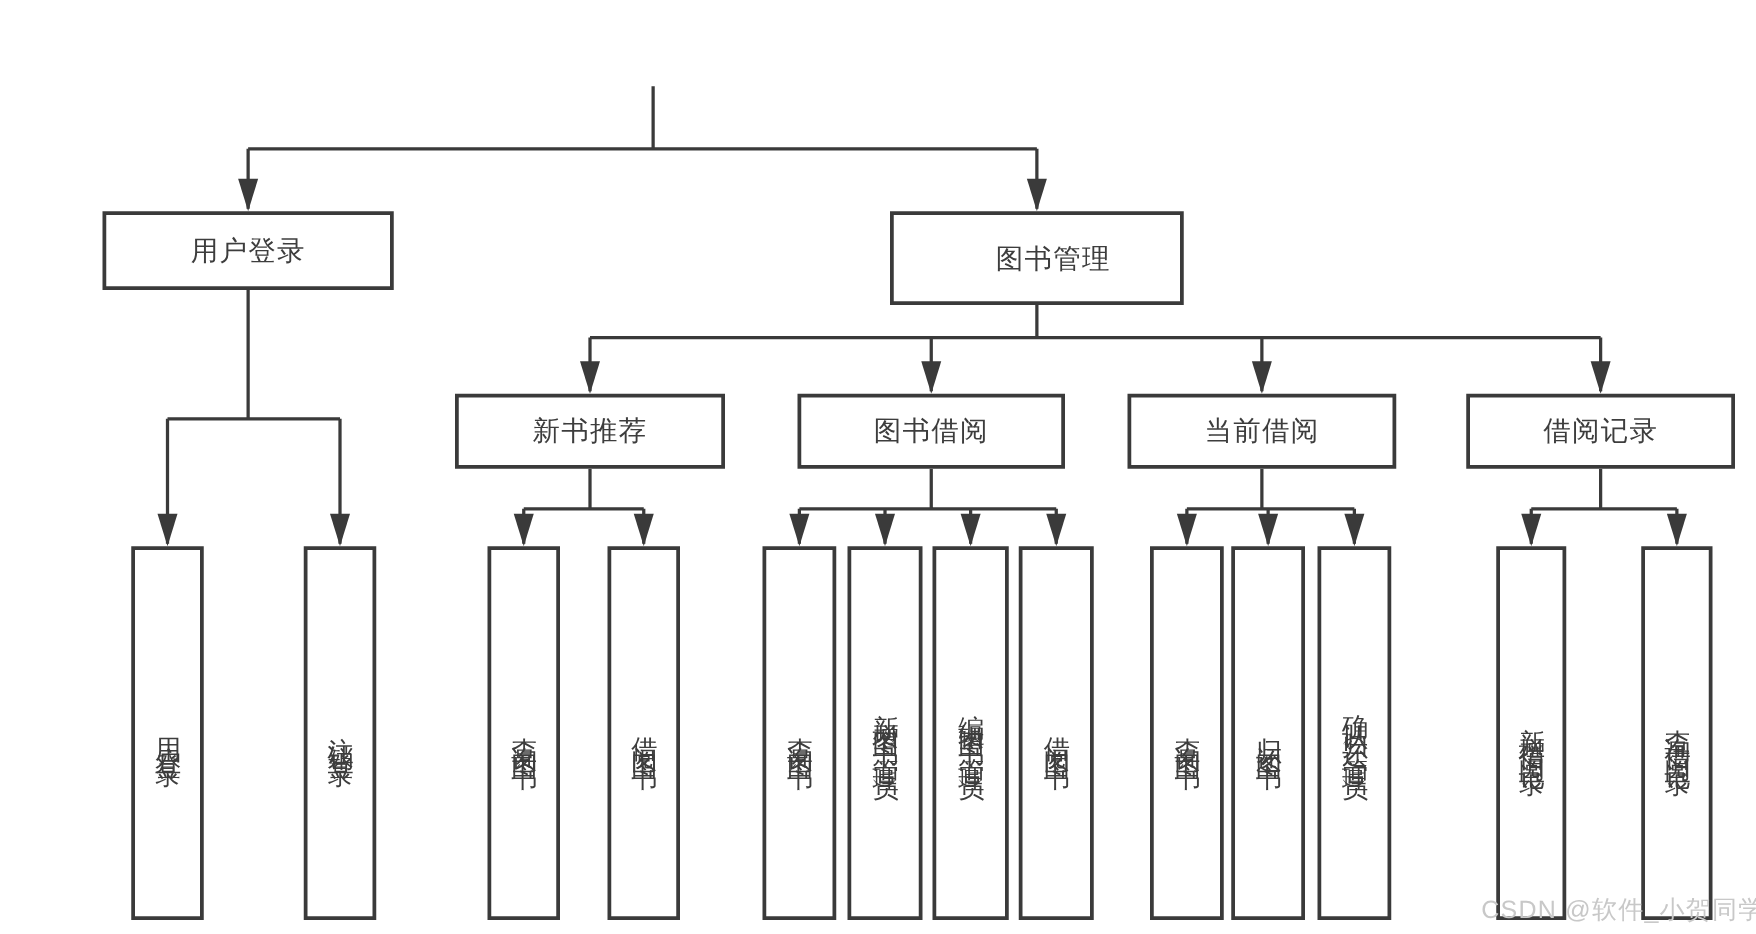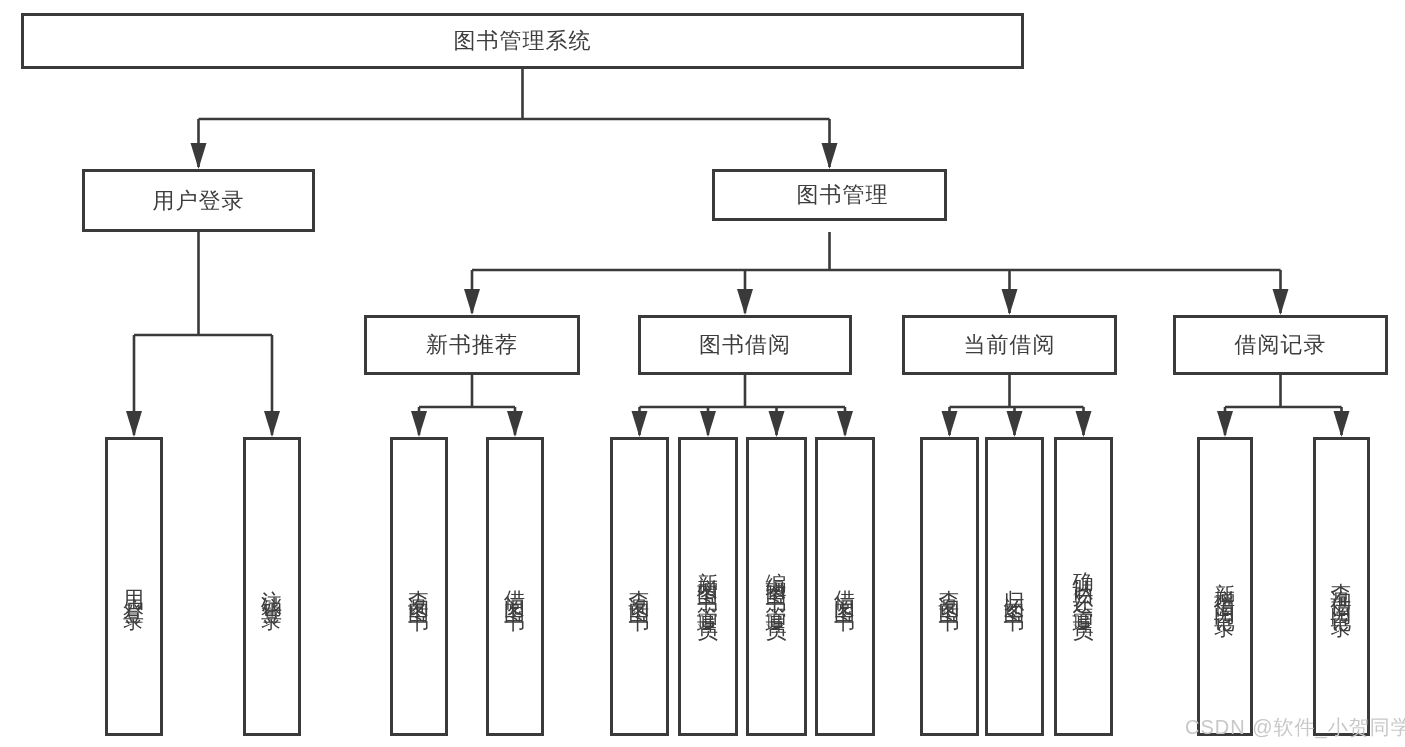--- a/index.html
+++ b/index.html
@@ -46,21 +46,21 @@
     text-orientation: mixed;
     letter-spacing: 7px;
     font-size: 21px;
     line-height: 1;
     white-space: nowrap;
   }
   
   #root        { left: 21px;  top: 13px;  width: 1003px; height: 56px; }
   
   #n-userlogin { left: 82px;  top: 169px; width: 233px;  height: 63px; }
-  #n-bookmgmt  { left: 712px; top: 169px; width: 235px;  height: 52px; padding-left: 26px; }
+  #n-bookmgmt  { left: 712px; top: 169px; width: 235px;  height: 75px; padding-left: 26px; }
   
   #n-newbook   { left: 364px;  top: 315px; width: 216px; height: 60px; }
   #n-borrow    { left: 638px;  top: 315px; width: 214px; height: 60px; }
   #n-current   { left: 902px;  top: 315px; width: 215px; height: 60px; }
   #n-records   { left: 1173px; top: 315px; width: 215px; height: 60px; }
   
   #leaf-a1 { left: 105px;  width: 58px; }
   #leaf-a2 { left: 243px;  width: 58px; }
   #leaf-b1 { left: 390px;  width: 58px; }
   #leaf-b2 { left: 486px;  width: 58px; }
@@ -122,23 +122,20 @@
       <polygon points="768.5,411 784.5,411 776.5,437"></polygon>
       <polygon points="837,411 853,411 845,437"></polygon>
       <polygon points="941.5,411 957.5,411 949.5,437"></polygon>
       <polygon points="1006.5,411 1022.5,411 1014.5,437"></polygon>
       <polygon points="1075.5,411 1091.5,411 1083.5,437"></polygon>
       <polygon points="1217,411 1233,411 1225,437"></polygon>
       <polygon points="1333.5,411 1349.5,411 1341.5,437"></polygon>
     </g>
   </svg>
 
-  <div class="node" id="root">
-    <span class="hlabel">图书管理系统</span>
-  </div>
 
   <div class="node" id="n-userlogin">
     <span class="hlabel">用户登录</span>
   </div>
   <div class="node" id="n-bookmgmt">
     <span class="hlabel">图书管理</span>
   </div>
 
   <div class="node" id="n-borrow">
     <span class="hlabel">图书借阅</span>

